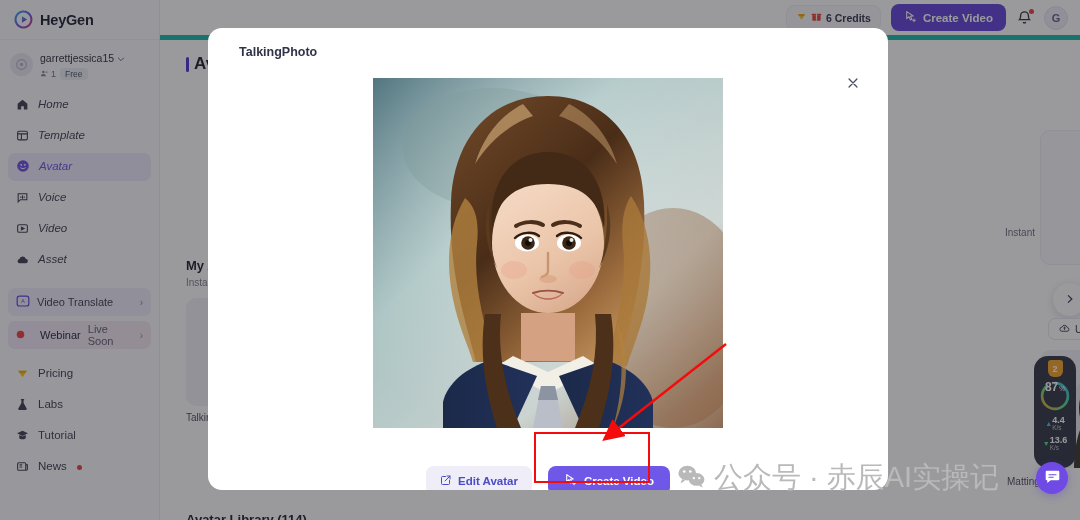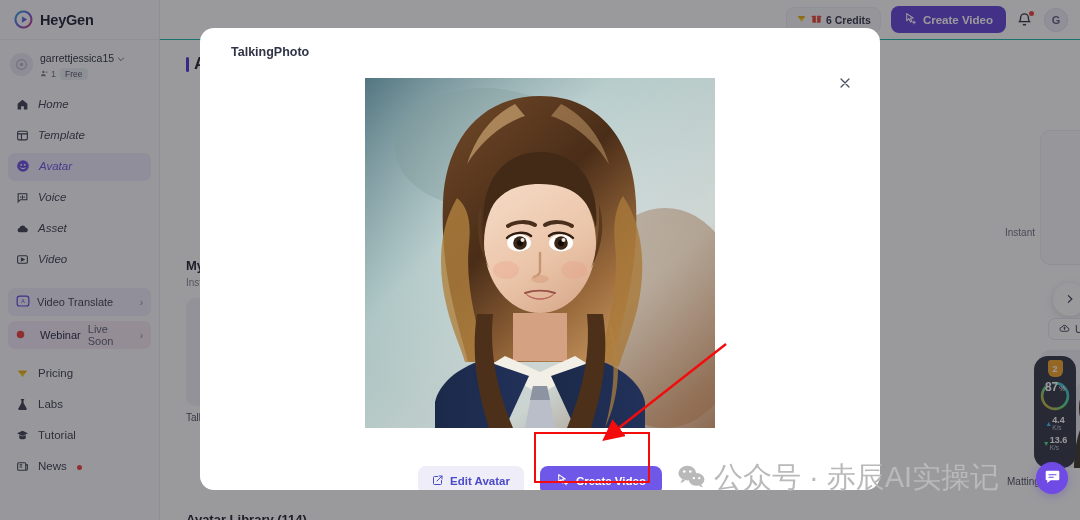--- a/index.html
+++ b/index.html
@@ -61,21 +61,21 @@
 
   .nav-lower { padding: 6px 8px 0 8px; }
   .dot-red {
     width: 5px; height: 5px; background: #ef3b3b; border-radius: 50%;
     display: inline-block; vertical-align: super; margin-left: 1px;
   }
 
   
   #header {
     position: absolute; left: 160px; top: 0; width: 920px; height: 40px;
-    background: #fff; border-bottom: 1px solid #14b8a6;
+    background: #fff; border-bottom: 5px solid #14b8a6;
     display: flex; align-items: center; justify-content: flex-end;
     gap: 10px; padding-right: 12px;
   }
   .credits {
     display: flex; align-items: center; gap: 4px;
     background: #f7f6fa; border: 1px solid #eeecf4; border-radius: 8px;
     height: 26px; padding: 0 9px; font-size: 10.5px; color: #32324a; font-weight: 600;
   }
   .btn-create-hdr {
     display: flex; align-items: center; gap: 6px;
@@ -170,21 +170,21 @@
     border-radius: 50%; background: #6f4ae4; display: flex; align-items: center;
     justify-content: center; cursor: pointer; box-shadow: 0 2px 8px rgba(80,50,200,.3);
   }
 
   
   #scrim {
     position: absolute; left: 0; top: 0; width: 1080px; height: 520px;
     background: rgba(32,32,38,.45);
   }
   #modal {
-    position: absolute; left: 200px; top: 28px; width: 680px; height: 462px;
+    position: absolute; left: 208px; top: 28px; width: 680px; height: 462px;
     background: #fff; border-radius: 14px; overflow: hidden;
   }
   .modal-title {
     position: absolute; left: 31px; top: 17px;
     font-size: 12.5px; font-weight: 600; color: #2f3446;
   }
   .modal-close {
     position: absolute; right: 26px; top: 46px; width: 18px; height: 18px;
     display: flex; align-items: center; justify-content: center;
     cursor: pointer; color: #4a4f63; font-size: 15px;
@@ -302,31 +302,31 @@
         <span class="lbl">Avatar</span>
       </div>
       <div class="nav-item">
         <span><svg width="13" height="13" viewBox="0 0 24 24" fill="none" stroke="#3b3b4f" stroke-width="2">
               <path d="M4 5h16v11H8l-4 4z"></path>
               <path d="M9 10.5v1.5M12 9v4.5M15 10.5v1.5" stroke-linecap="round"></path>
             </svg></span>
         <span class="lbl">Voice</span>
       </div>
       <div class="nav-item">
-        <span><svg width="13" height="13" viewBox="0 0 24 24" fill="#3b3b4f">
-              <path d="M6.5 19h11a4.2 4.2 0 0 0 .4-8.4A6 6 0 0 0 6.3 10.9 4.1 4.1 0 0 0 6.5 19z"></path>
-            </svg></span>
-        <span class="lbl">Asset</span>
-      </div>
-      <div class="nav-item">
         <span><svg width="13" height="13" viewBox="0 0 24 24" fill="none" stroke="#3b3b4f" stroke-width="2">
               <rect x="3" y="5" width="18" height="14" rx="2.5"></rect>
               <path d="M10 9.5 L15 12 L10 14.5Z" fill="#3b3b4f"></path>
             </svg></span>
         <span class="lbl">Video</span>
+      </div>
+      <div class="nav-item">
+        <span><svg width="13" height="13" viewBox="0 0 24 24" fill="#3b3b4f">
+              <path d="M6.5 19h11a4.2 4.2 0 0 0 .4-8.4A6 6 0 0 0 6.3 10.9 4.1 4.1 0 0 0 6.5 19z"></path>
+            </svg></span>
+        <span class="lbl">Asset</span>
       </div>
     </div>
 
     <div class="nav-promo">
       <div class="promo translate">
         <span>
           <svg width="14" height="14" viewBox="0 0 24 24">
               <rect x="2" y="3.5" width="20" height="17" rx="4" fill="none" stroke="#5b3fe0" stroke-width="2"></rect>
               <text x="12" y="15.5" font-size="9" text-anchor="middle" fill="#5b3fe0" font-family="Liberation Sans">A</text>
             </svg>

